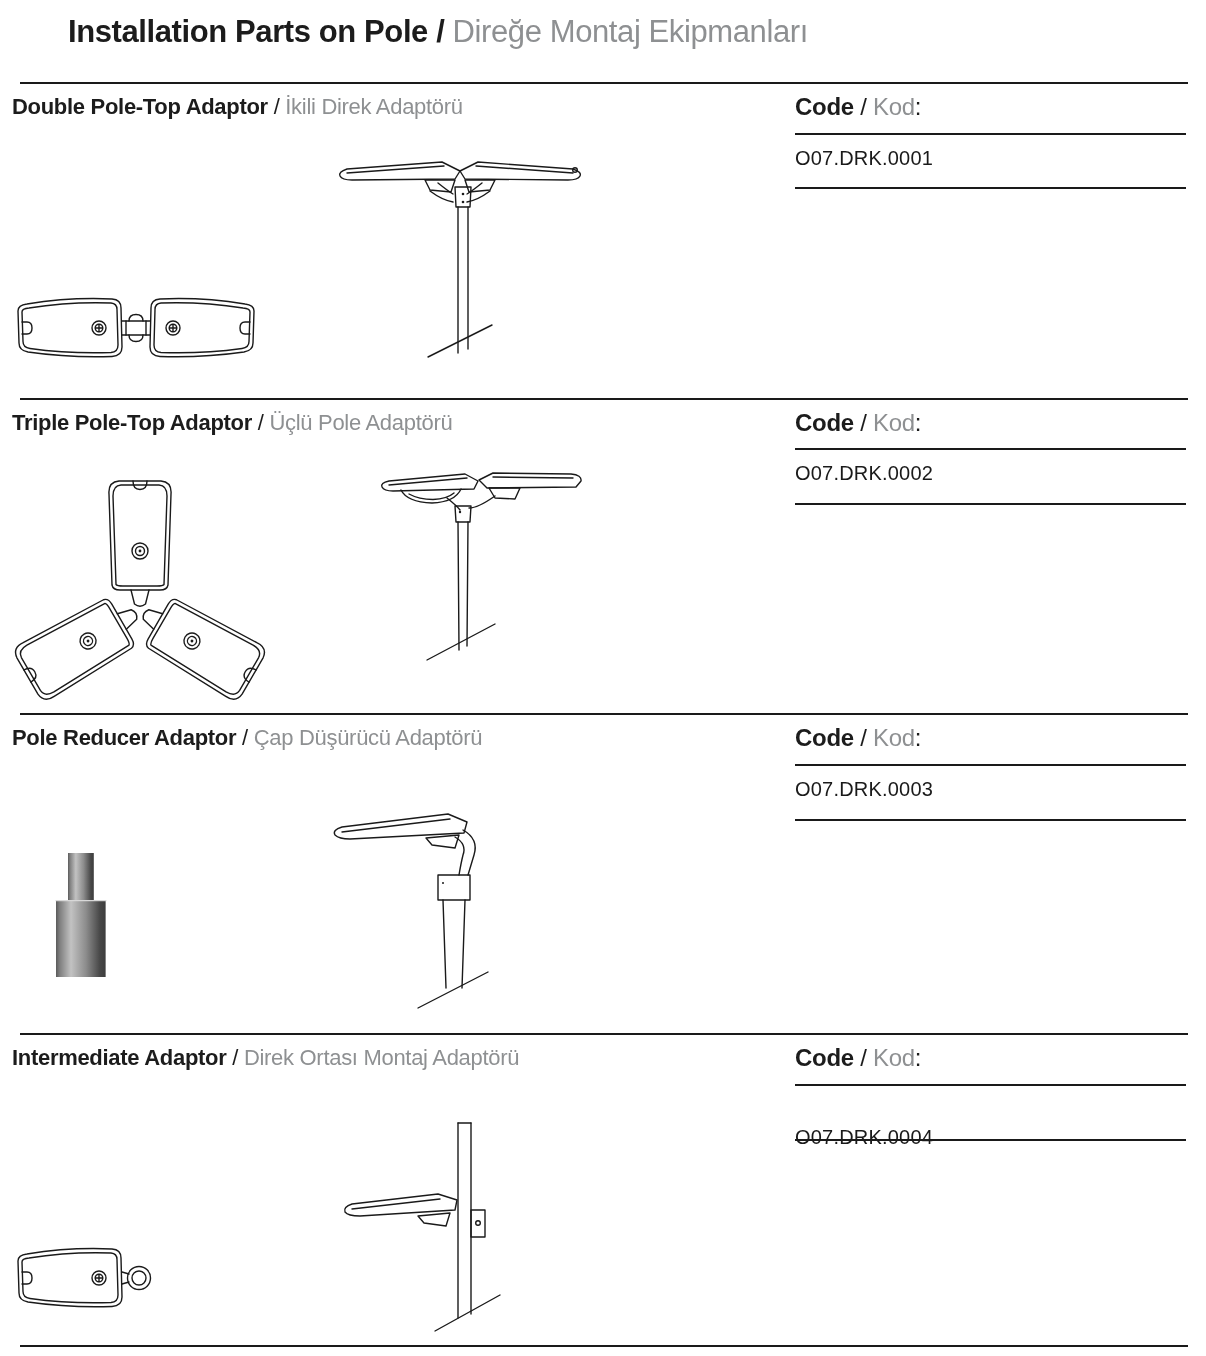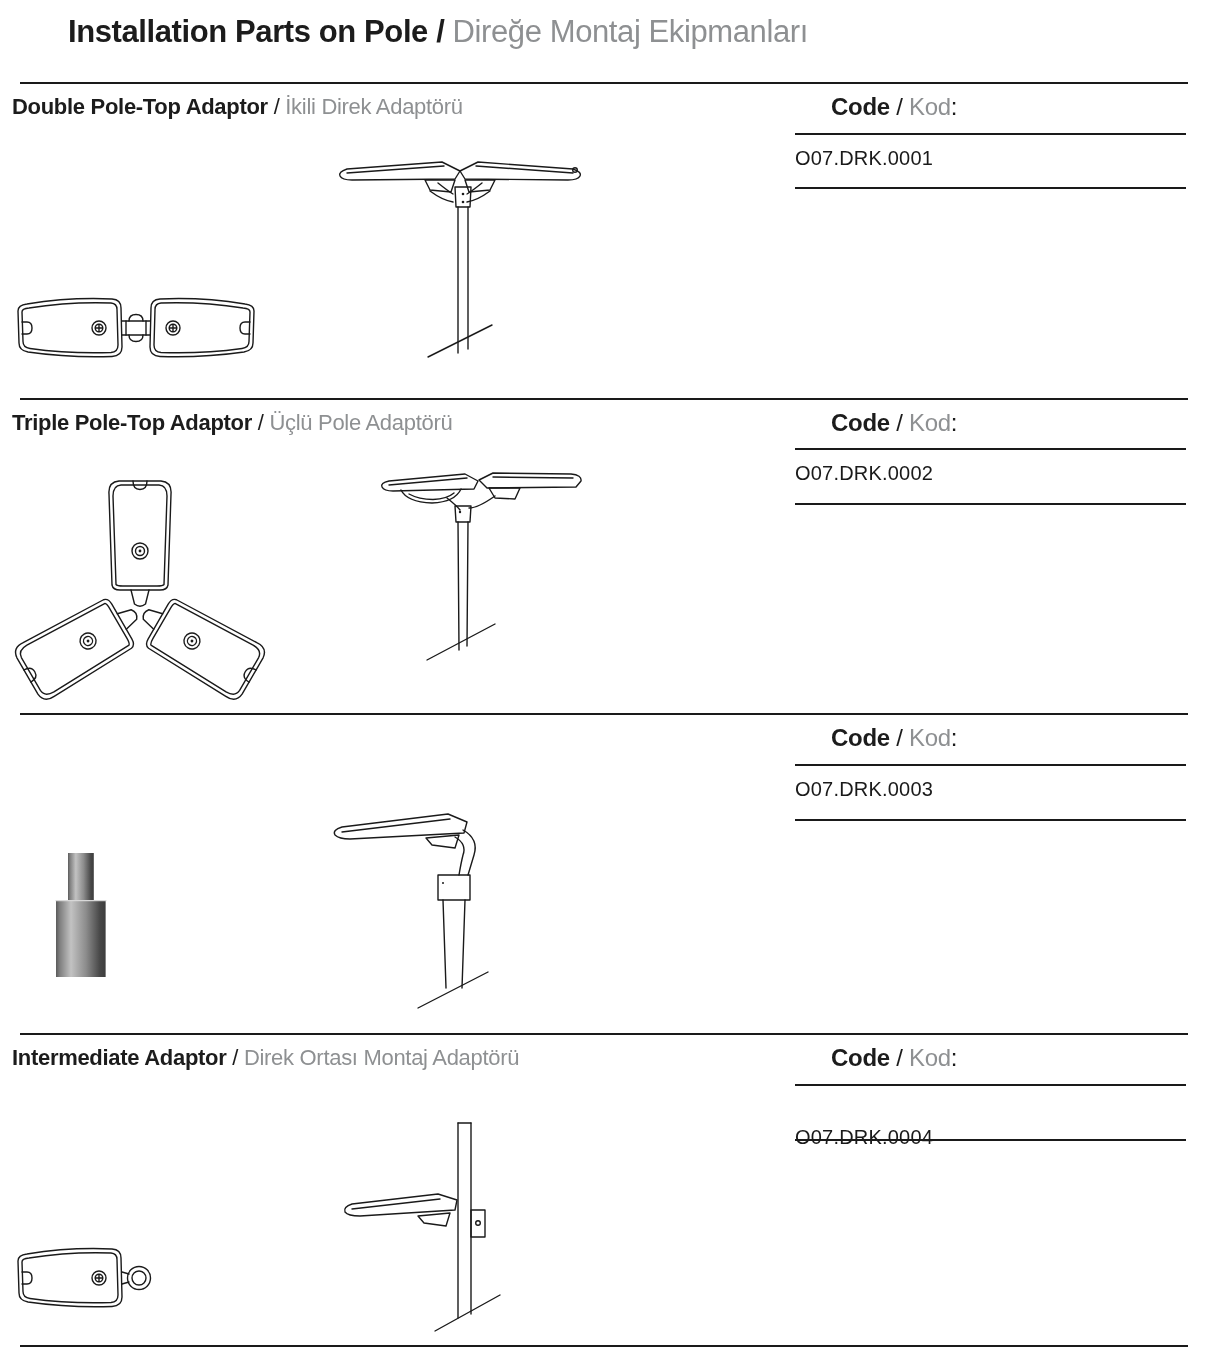--- a/index.html
+++ b/index.html
@@ -14,21 +14,21 @@
     letter-spacing:-0.4px;white-space:nowrap;margin-left:48px;}
   .page-title .en{font-weight:700;color:#1c1c1c;}
   .page-title .sep-b{font-weight:700;color:#1c1c1c;}
   .page-title .tr{font-weight:400;color:#8e9092;}
   .sec-title{position:absolute;left:12px;font-size:22px;line-height:30px;
     letter-spacing:-0.3px;white-space:nowrap;}
   .sec-title .en{font-weight:700;color:#1c1c1c;}
   .sec-title .tr{font-weight:400;color:#8e9092;}
   .sep{font-weight:400;color:#1c1c1c;}
   .code-label{position:absolute;left:795px;font-size:24px;line-height:30px;
-    letter-spacing:-0.3px;white-space:nowrap;margin-left:36px;}
+    letter-spacing:-0.3px;white-space:nowrap;}
   .code-label .en{font-weight:700;color:#1c1c1c;}
   .code-label .tr{font-weight:400;color:#8e9092;}
   .code-label .colon{font-weight:400;color:#1c1c1c;}
   .code-value{position:absolute;left:795px;font-size:20px;line-height:34px;
     font-weight:400;color:#1a1a1a;letter-spacing:0.2px;white-space:nowrap;}
   svg.draw{position:absolute;overflow:visible;}
   svg.draw path, svg.draw line, svg.draw circle, svg.draw ellipse{
     fill:none;stroke:#1a1a1a;stroke-width:1.4;stroke-linejoin:round;stroke-linecap:round;}
   svg.draw circle.dot{fill:#1a1a1a;stroke:none;}
   svg.draw line.lite{stroke:#d8d8d8;stroke-width:1.2;}
@@ -139,20 +139,23 @@
     <path d="M 120,26 Q 103,38 94,38"></path>
     <path d="M 80,36 L 96,36 L 95,52 L 81,52 Z"></path>
     <circle class="dot" cx="85" cy="42" r="1.2"></circle>
     <line x1="83" y1="52" x2="84" y2="180"></line>
     <line x1="93" y1="52" x2="92" y2="176"></line>
     <line x1="52" y1="190" x2="120" y2="154"></line>
   </svg>
 
   <div class="rule full" style="top:713px"></div>
 
+  <div class="sec-title" style="top:723px">
+    <span class="en">Pole Reducer Adaptor</span><span class="sep"> / </span><span class="tr">Çap Düşürücü Adaptörü</span>
+  </div>
   <div class="code-label" style="top:723px">
     <span class="en">Code</span><span class="sep"> / </span><span class="tr">Kod</span><span class="colon">:</span>
   </div>
   <div class="rule code" style="top:764px"></div>
   <div class="code-value" style="top:772px">O07.DRK.0003</div>
   <div class="rule code" style="top:819px"></div>
 
   <svg class="draw" style="left:54px;top:851px" width="54" height="128" viewBox="0 0 54 128">
     <defs>
       <linearGradient id="metal" x1="0" y1="0" x2="1" y2="0">

